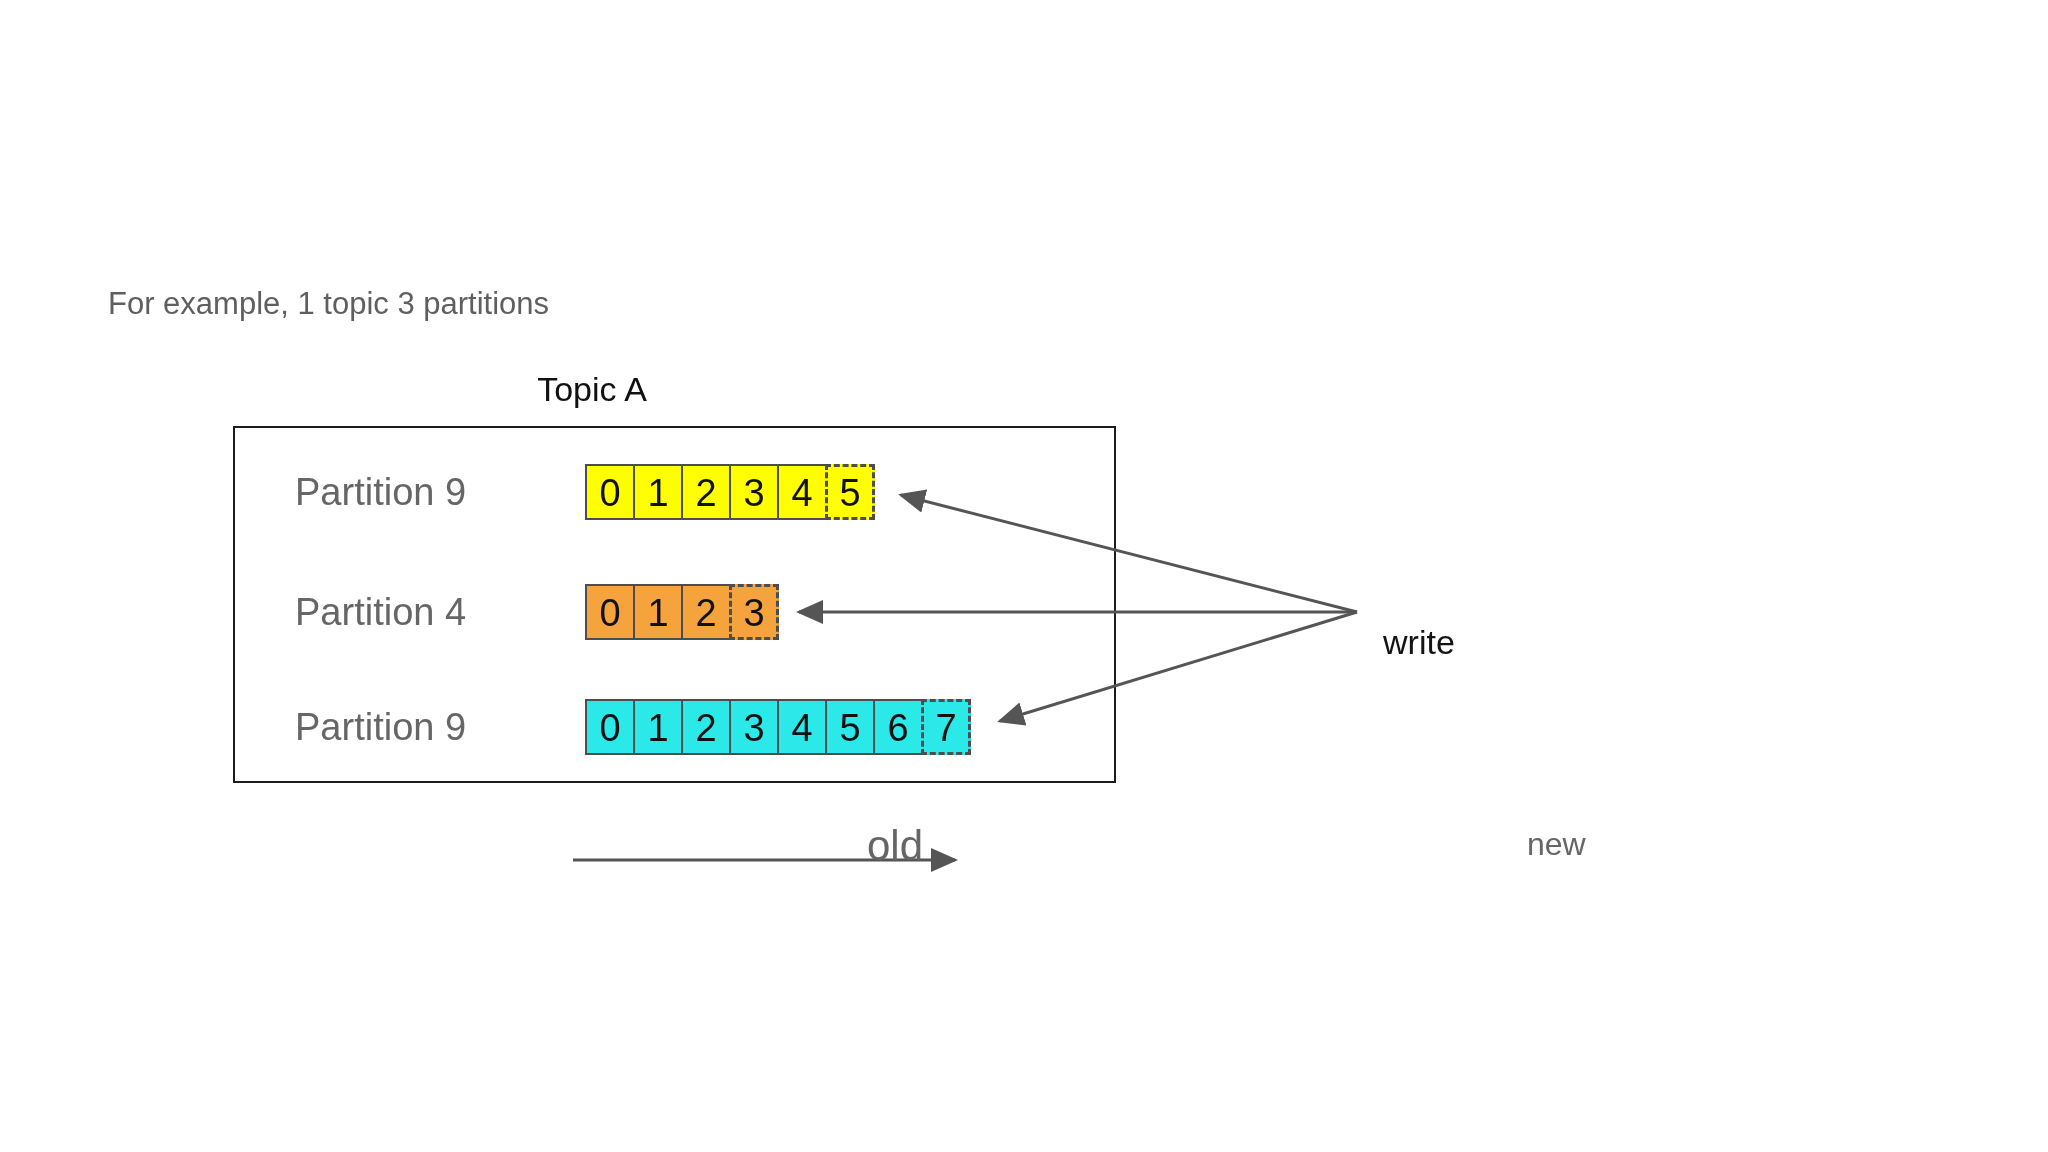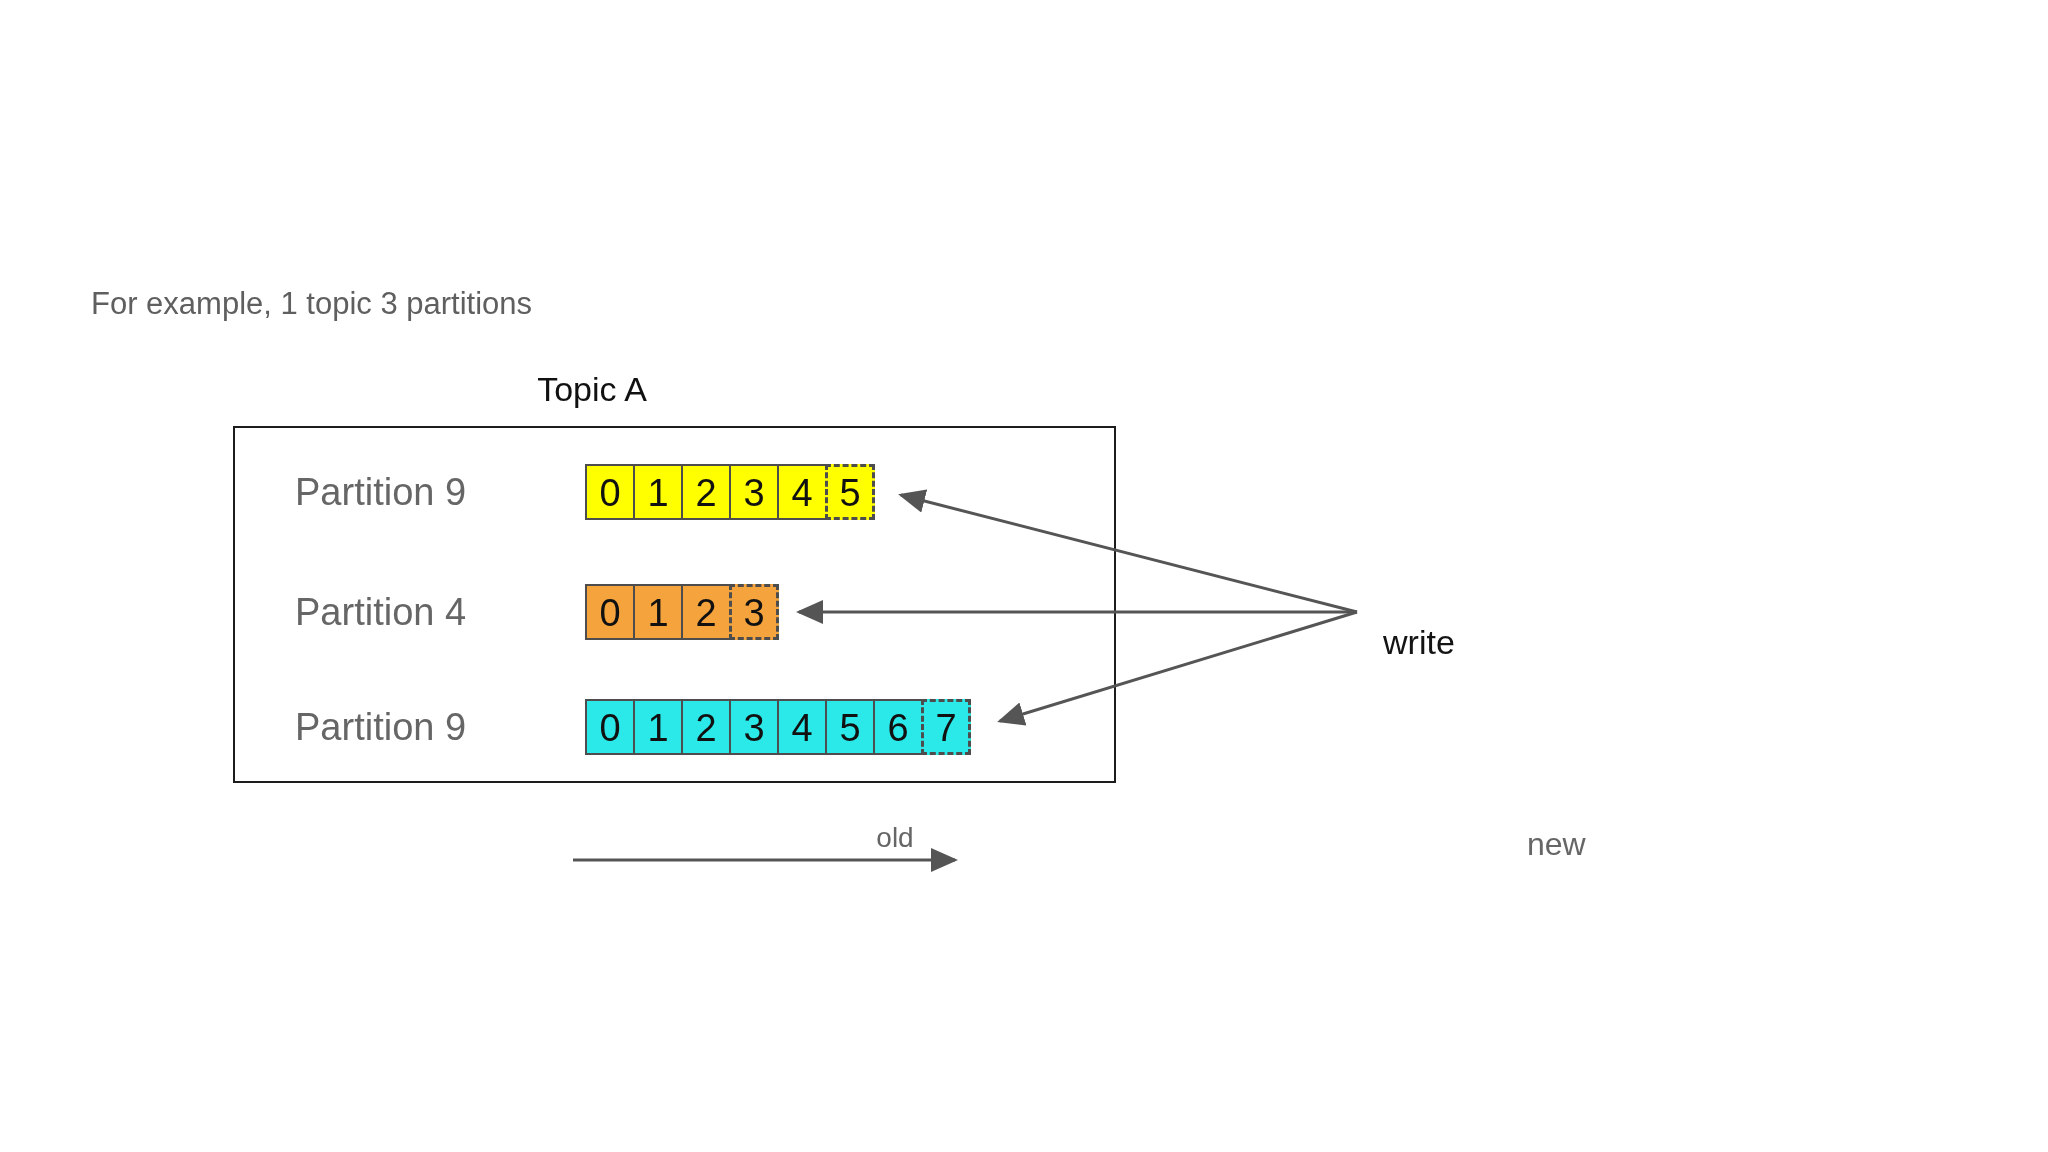--- a/index.html
+++ b/index.html
@@ -5,21 +5,21 @@
   html,body{margin:0;padding:0;background:#ffffff;}
   .slide{
     position:relative;width:2048px;height:1152px;background:#ffffff;overflow:hidden;
     font-family:"Liberation Sans","DejaVu Sans",sans-serif;
   }
   .title{
     position:absolute;left:93px;top:122px;font-size:72px;line-height:1.05;
     color:#0d0d0d;letter-spacing:0px;white-space:nowrap;font-weight:400;
   }
   .subtitle{
-    position:absolute;left:91px;top:286px;font-size:31px;color:#5f5f5f;white-space:nowrap;
+    position:absolute;left:108px;top:286px;font-size:31px;color:#5f5f5f;white-space:nowrap;
   }
   .topic-label{
     position:absolute;left:462px;top:370px;width:260px;text-align:center;
     font-size:34px;color:#111111;
   }
   .topic-box{
     position:absolute;left:233px;top:426px;width:879px;height:353px;
     border:2px solid #1c1c1c;background:transparent;
   }
   .prow{position:absolute;left:0;height:56px;}
@@ -34,21 +34,21 @@
     flex:0 0 auto;
   }
   .cell + .cell{margin-left:-2px;}
   .cell.dashed{border-style:dashed;border-width:3px;line-height:52px;}
   .arrow-layer{position:absolute;left:0;top:0;pointer-events:none;}
   .write-label{
     position:absolute;left:1383px;top:593px;font-size:34px;color:#141414;white-space:nowrap;margin-top:30px;
   }
   .old-label{
     position:absolute;left:850px;top:822px;width:90px;text-align:center;
-    font-size:28px;color:#666666;z-index:5;
+    font-size:42px;color:#666666;z-index:5;
   }
   .new-label{
     position:absolute;left:1527px;top:826px;font-size:32px;color:#666666;white-space:nowrap;
   }
 </style>
 </head>
 <body>
 
 <div class="slide">
 

